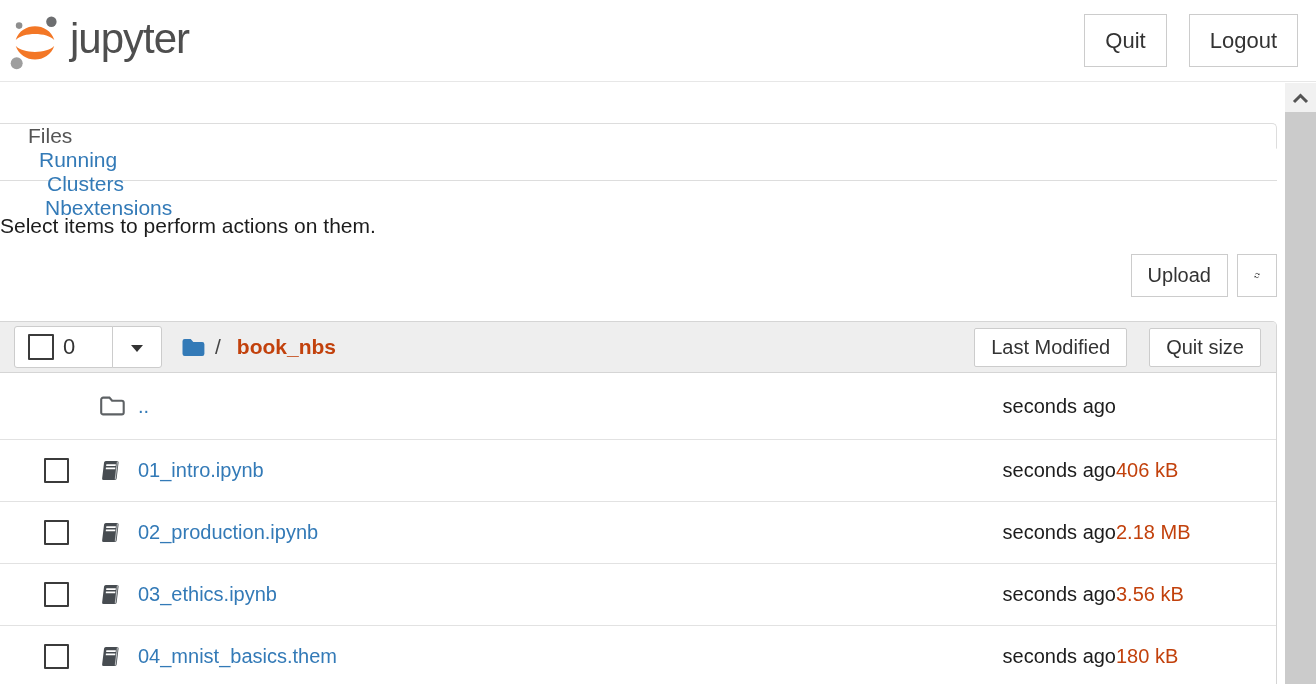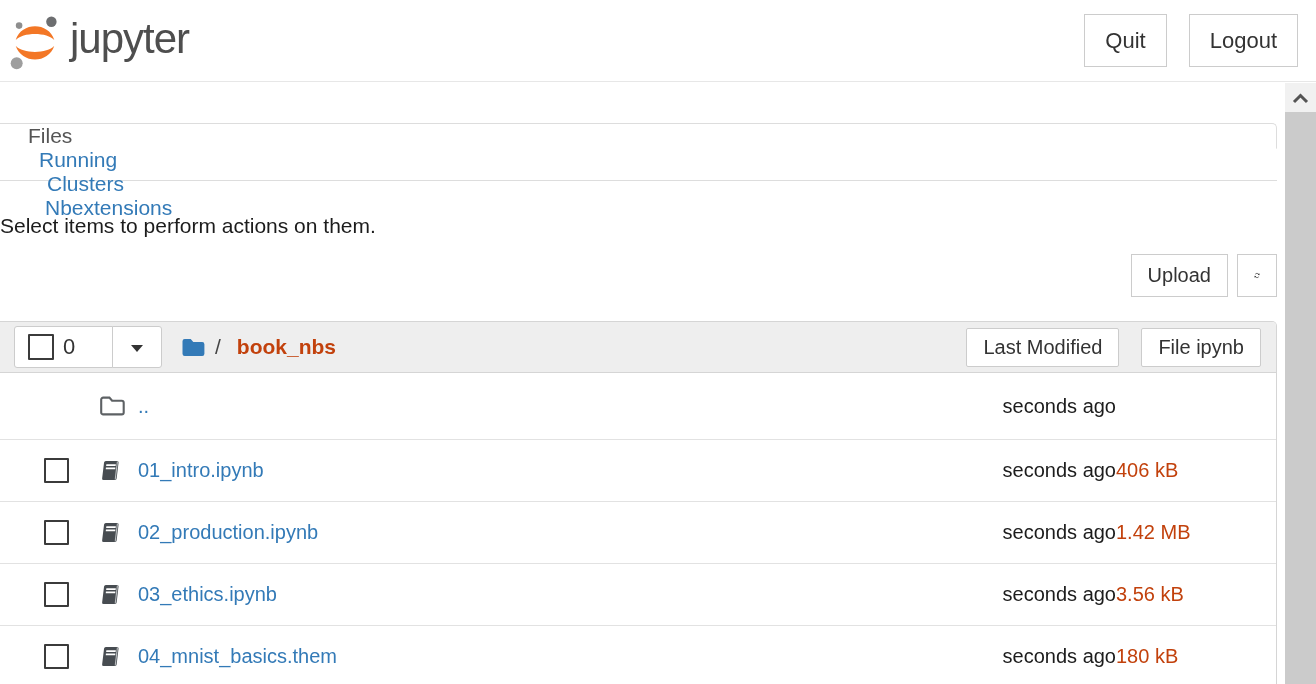--- a/index.html
+++ b/index.html
@@ -166,21 +166,21 @@
       <div class="breadcrumb">
         <svg width="25" height="21" viewBox="0 0 25 21">
           <path d="M1.5 4.2 a2.2 2.2 0 0 1 2.2-2.2 h6 l2.6 3.1 h8.9 a2.2 2.2 0 0 1 2.2 2.2 v9.5 a2.2 2.2 0 0 1 -2.2 2.2 H3.7 a2.2 2.2 0 0 1 -2.2 -2.2 Z" fill="#337ab7"></path>
         </svg>
         <span class="crumb-sep">/</span>
         <a class="crumb-current">book_nbs</a>
       </div>
 
       <div class="sort-group">
         <button class="btn sort-btn">Last Modified</button>
-        <button class="btn sort-btn">File ipynb</button>
+        <button class="btn sort-btn">Quit size</button>
       </div>
     </div>
 
     <div>
         <div class="row is-parent">
     <input type="checkbox" class="cbx" style="">
     <span class="row-icon">
       <svg class="folder-o-svg" width="27" height="22" viewBox="0 0 27 22">
         <path d="M2.2 4.6 a2 2 0 0 1 2-2 h6.2 l2.7 3.2 h9.6 a2 2 0 0 1 2 2 v9.6 a2 2 0 0 1 -2 2 H4.2 a2 2 0 0 1 -2 -2 Z" fill="none" stroke="#5d6164" stroke-width="2.1"></path>
       </svg>
@@ -215,21 +215,21 @@
         <g transform="skewX(-7)">
           <rect x="5.5" y="2" width="14.5" height="19" rx="1.6" fill="#474c51"></rect>
           <rect x="8" y="5.2" width="9.5" height="1.7" fill="#fff"></rect>
           <rect x="8" y="8.6" width="9.5" height="1.7" fill="#fff"></rect>
           <rect x="18.2" y="2.6" width="1.1" height="18" fill="#b9bcbe"></rect>
         </g>
       </svg>
     </span>
     <a class="row-name">02_production.ipynb</a>
     <span class="row-modified">seconds ago</span>
-    <span class="row-size">1.42 MB</span>
+    <span class="row-size">2.18 MB</span>
   </div>
         <div class="row is-notebook">
     <input type="checkbox" class="cbx" style="">
     <span class="row-icon">
 
       <svg class="nb-svg" width="24" height="23" viewBox="0 0 24 23">
         <g transform="skewX(-7)">
           <rect x="5.5" y="2" width="14.5" height="19" rx="1.6" fill="#474c51"></rect>
           <rect x="8" y="5.2" width="9.5" height="1.7" fill="#fff"></rect>
           <rect x="8" y="8.6" width="9.5" height="1.7" fill="#fff"></rect>

